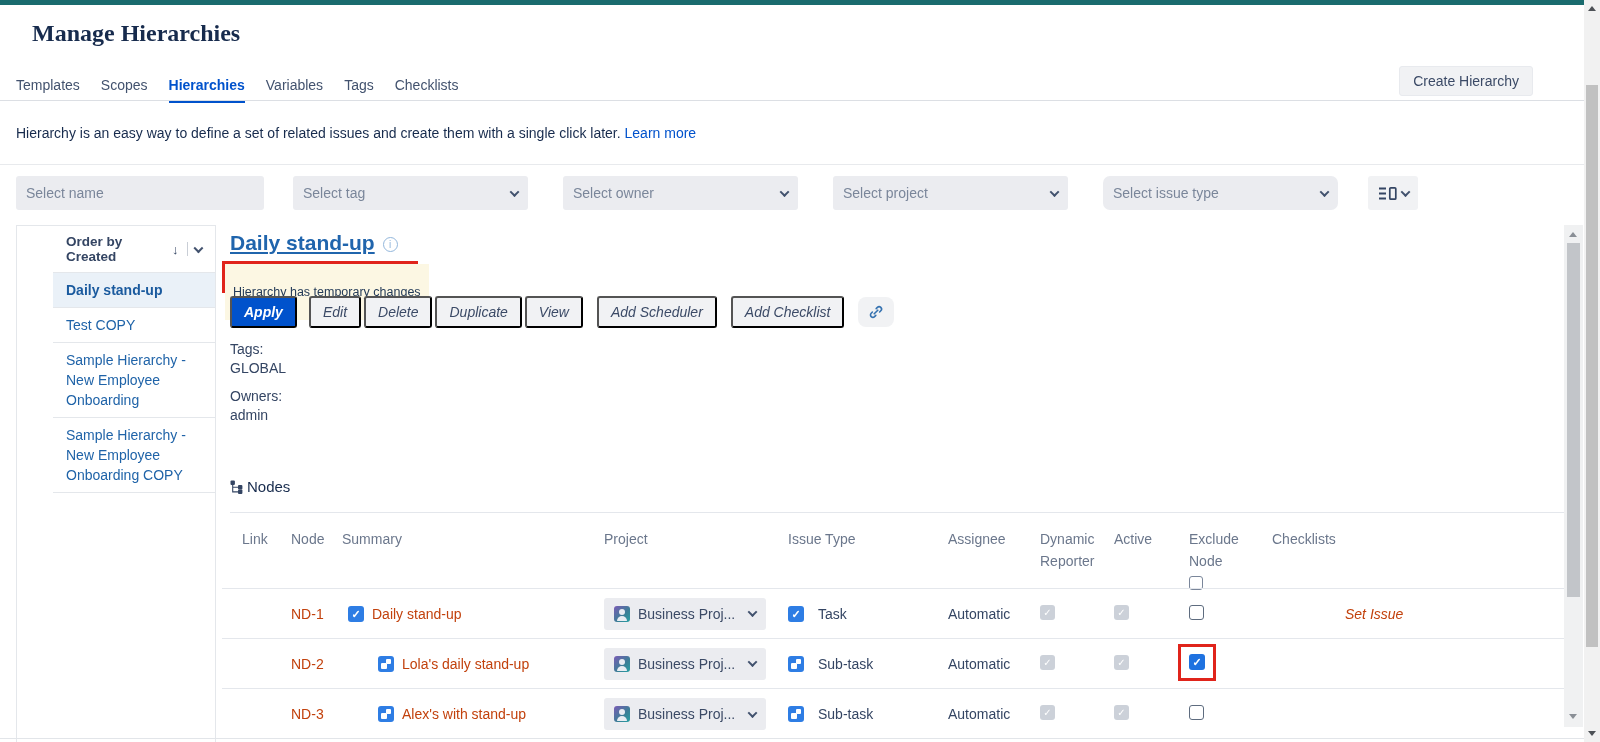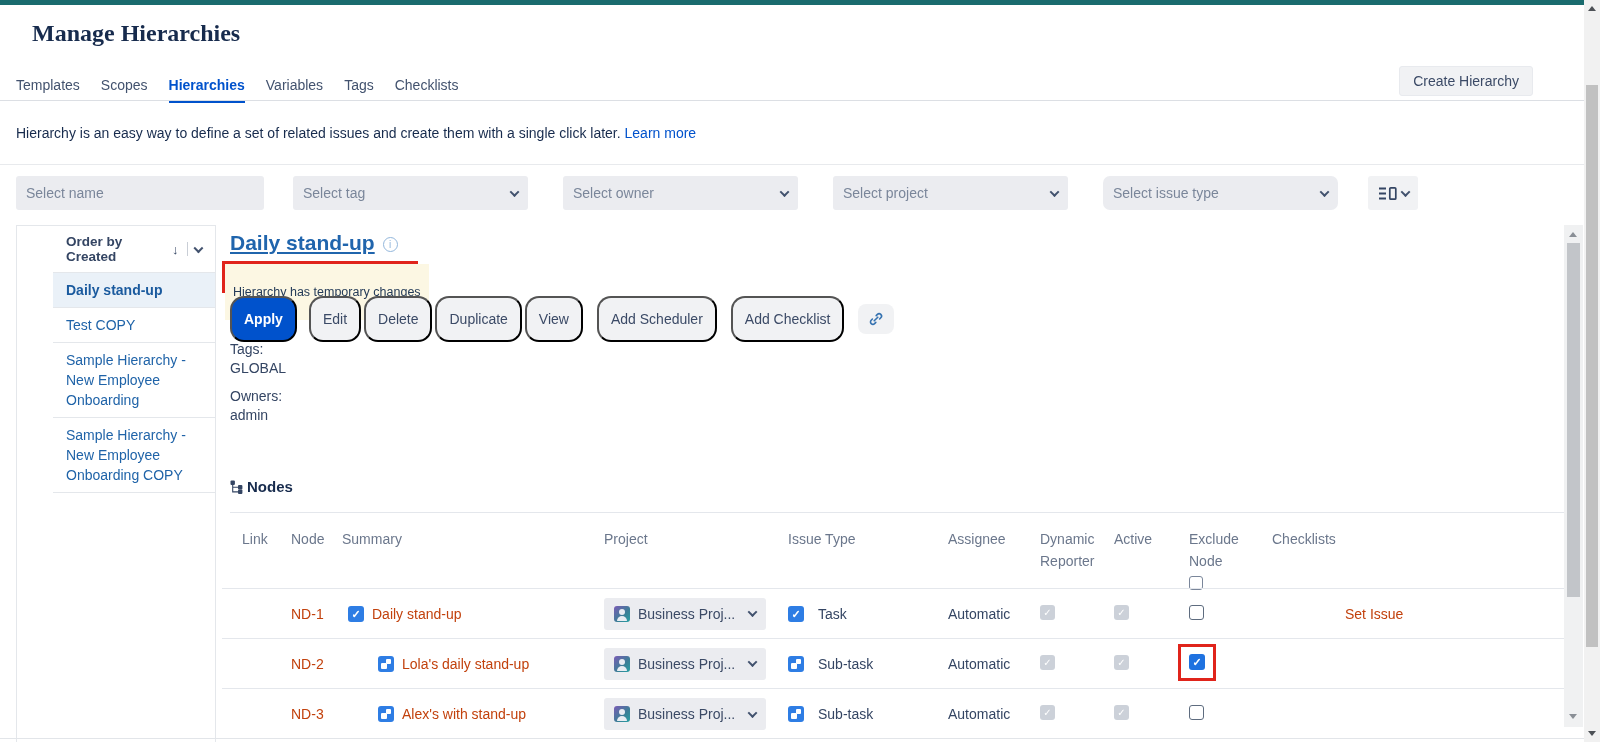--- a/index.html
+++ b/index.html
@@ -65,32 +65,32 @@
   .info-ico { display:inline-block; width:15px; height:15px; border:1px solid #93b7dc; border-radius:50%;
     color:#93b7dc; font-size:10px; line-height:13px; text-align:center; vertical-align:2px;
     margin-left:8px; text-decoration:none; font-weight:normal; }
 
   .tip-redbox { position:absolute; left:0; top:36px; width:196px; height:32px;
     border:3px solid #e0241b; background:#fff; }
   .tip-inner { position:absolute; left:0; top:0; background:#fcf7e3; color:#243b58;
     font-size:12.5px; padding:21px 8px; white-space:nowrap; }
 
   .actions { position:absolute; left:8px; top:71px; display:flex; align-items:center; }
-  .btn { background:#f1f2f4; color:#3b4a66; border-radius:14px; padding:13px 12px; font-size:14px;
-    cursor:pointer; white-space:nowrap; }
+  .btn { background:#f1f2f4; color:#3b4a66; border-radius:3px; padding:6px 12px; font-size:14px;
+    cursor:pointer; white-space:nowrap;font-style:italic; }
   .btn.primary { background:#0052cc; color:#fff; font-weight:bold; }
   .mr12 { margin-right:12px; } .mr3 { margin-right:3px; } .mr14 { margin-right:14px; }
   .link-btn { background:#f1f2f4; border-radius:8px; width:36px; height:30px;
     display:flex; align-items:center; justify-content:center; cursor:pointer; }
 
   .meta { position:absolute; left:8px; top:115px; font-size:14px; color:#344563; line-height:19px; }
   .meta .pair { margin-bottom:9px; }
 
   
-  .nodes-title { position:absolute; left:8px; top:253px; font-size:15px; font-weight:bold; color:#172b4d;
+  .nodes-title { position:absolute; left:8px; top:253px; font-size:15px; font-weight:normal; color:#172b4d;
     display:flex; align-items:center; gap:4px; }
   .nodes-line { position:absolute; left:8px; top:287px; width:1334px; height:1px; background:#e4e7ec; }
 
   .tgrid { display:grid; grid-template-columns:49px 51px 262px 184px 160px 92px 74px 75px 83px 1fr;
     padding-left:20px; align-items:center; }
   .thead { position:absolute; left:0; top:303px; width:1342px; align-items:start; }
   .thead .th { color:#6b778c; font-size:14px; line-height:22px; }
   .head-cb { margin-top:4px; }
 
   .trow { position:absolute; left:0; width:1342px; height:50px; border-top:1px solid #e4e7ec; }
@@ -126,21 +126,21 @@
   .cb.checked::after { content:"\2713"; position:absolute; left:0; top:0; width:16px; height:16px;
     color:#fff; font-size:11px; font-weight:bold; line-height:16px; text-align:center; }
   .cb.disabled-checked { background:#ccd1d9; border:none; width:15px; height:15px; cursor:default; }
   .cb.disabled-checked::after { content:"\2713"; position:absolute; left:0; top:0; width:15px; height:15px;
     color:#fff; font-size:10px; line-height:15px; text-align:center; }
 
   .excl-wrap { position:relative; display:inline-block; }
   .cb-redbox { position:absolute; left:-11px; top:-10px; width:38px; height:37px;
     border:3px solid #e0241b; pointer-events:none; }
 
-  .set-issue { margin-left:73px; }
+  .set-issue { margin-left:73px;font-style:italic; }
 
   
   .bottom-line { position:absolute; left:0; top:738px; width:1584px; height:1px; background:#e2e5e9; }
 
   
   .in-scroll { position:absolute; left:1564px; top:225px; width:19px; height:502px; background:#f0f1f2; }
   .in-scroll .thumb { position:absolute; left:3px; top:18px; width:13px; height:354px; background:#c2c5c9; }
   .tri-up { position:absolute; width:0; height:0; border-left:4px solid transparent;
     border-right:4px solid transparent; border-bottom:5px solid #8a8f96; }
   .tri-down { position:absolute; width:0; height:0; border-left:4px solid transparent;

